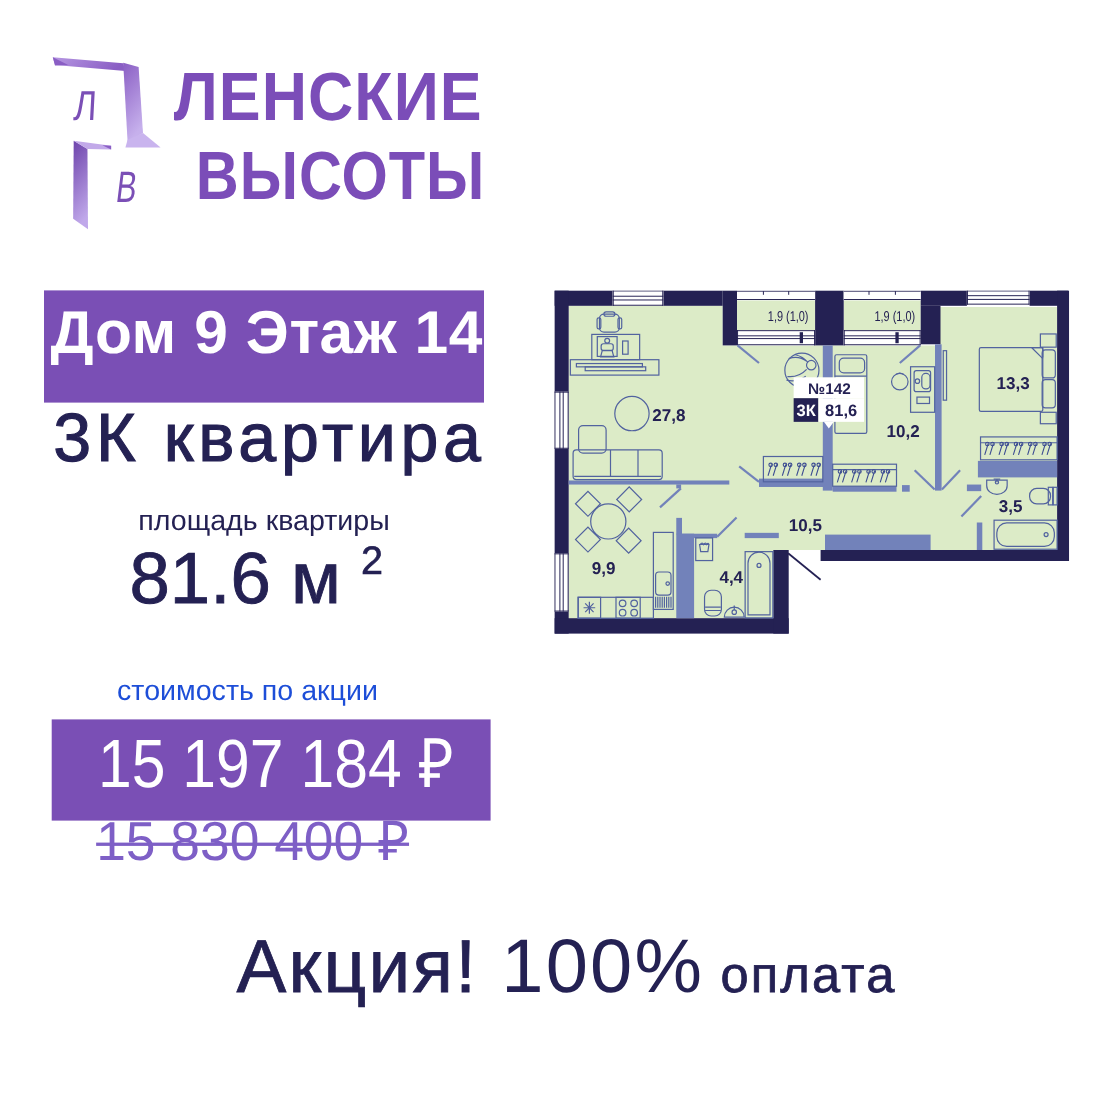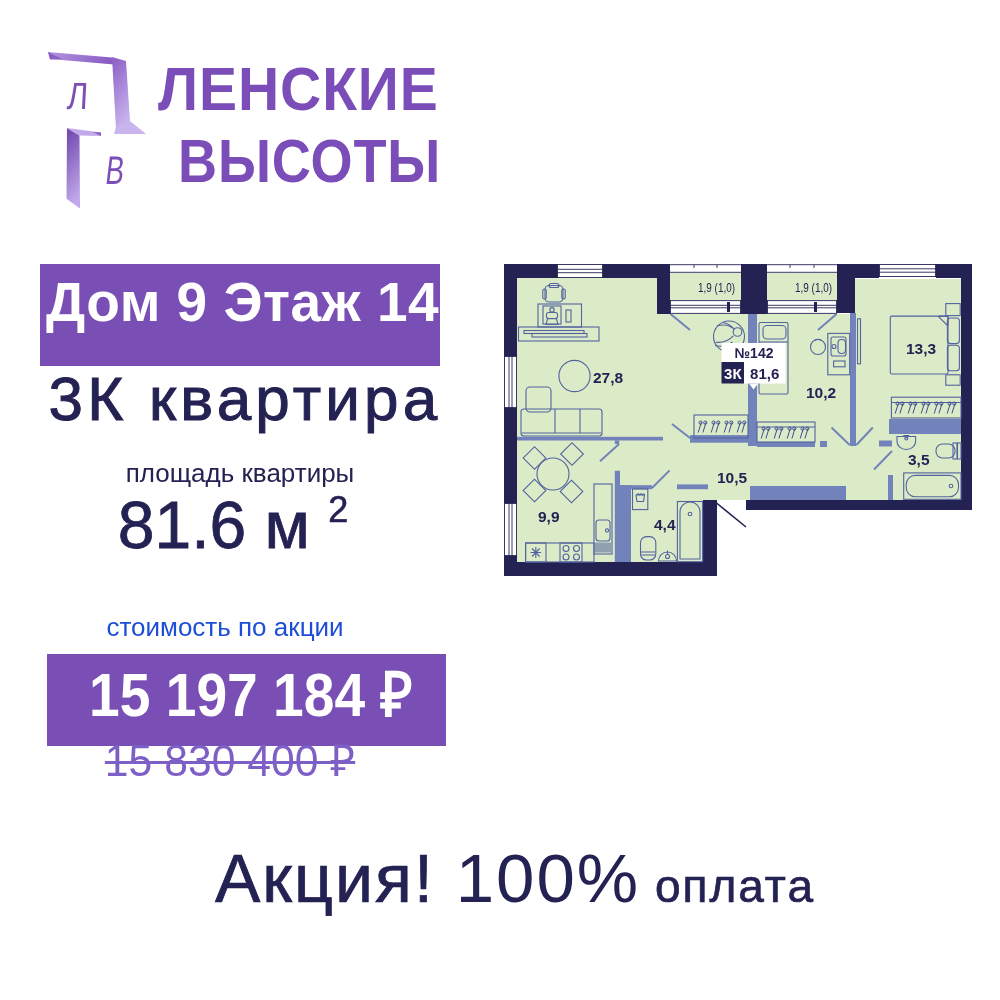--- a/index.html
+++ b/index.html
@@ -42,23 +42,23 @@
 <div class="abs" style="left:40px;top:264px;width:400px;height:102px;background:#7a4fb5;color:#fff;font-size:55px;font-weight:bold;text-align:center;line-height:76px;letter-spacing:0.5px;padding-left:5px;box-sizing:border-box;white-space:nowrap;">Дом 9 Этаж 14</div>
 
 <div class="abs" style="left:45px;top:363px;width:400px;font-size:62px;color:#242153;text-align:center;letter-spacing:4.2px;-webkit-text-stroke:1px #242153;">3К квартира</div>
 
 <div class="abs" style="left:40px;top:458px;width:400px;font-size:26px;color:#242153;text-align:center;">площадь квартиры</div>
 
 <div class="abs" style="left:33px;top:487px;width:400px;font-size:66px;color:#242153;text-align:center;-webkit-text-stroke:0.8px #242153;">81.6 м <sup style="font-size:36px;-webkit-text-stroke:0.6px #242153;vertical-align:baseline;position:relative;top:-26px;">2</sup></div>
 
 <div class="abs" style="left:25px;top:612px;width:400px;font-size:26px;color:#1d4ed8;text-align:center;">стоимость по акции</div>
 
-<div class="abs" style="left:47px;top:654px;width:391px;height:92px;background:#7a4fb5;color:#fff;font-size:62px;font-weight:bold;text-align:center;line-height:82px;padding-left:8px;"><span style="display:inline-block;transform:scaleX(0.89);transform-origin:center;">15 197 184 ₽</span></div>
-
-<div class="abs" style="left:30px;top:729px;width:400px;font-size:44px;color:#7e5fc6;text-align:center;"><span style="display:inline-block;transform:scaleX(0.97);text-decoration:line-through;text-decoration-thickness:3px;">15 830 400 ₽</span></div>
+<div class="abs" style="left:47px;top:654px;width:391px;height:92px;background:#7a4fb5;color:#fff;font-size:62px;font-weight:normal;text-align:center;line-height:82px;padding-left:8px;"><span style="display:inline-block;transform:scaleX(0.89);transform-origin:center;">15 197 184 ₽</span></div>
+
+<div class="abs" style="left:30px;top:729px;width:400px;font-size:50px;color:#7e5fc6;text-align:center;"><span style="display:inline-block;transform:scaleX(0.97);text-decoration:line-through;text-decoration-thickness:3px;">15 830 400 ₽</span></div>
 
 <div class="abs" style="left:0;top:839px;width:1000px;text-align:center;color:#242153;white-space:nowrap;letter-spacing:2px;padding-left:30px;box-sizing:border-box;">
   <span style="font-size:68px;-webkit-text-stroke:0.7px #242153;">Акция! </span><span style="font-size:69px;">100%</span><span style="font-size:46px;-webkit-text-stroke:0.7px #242153;"> оплата</span>
 </div>
 
 <svg class="abs" style="left:504px;top:264px;" width="468" height="313" viewBox="0 0 468 313">
   <style>
     .wall{fill:#242153;}
     .part{fill:#7282ba;}
     .grn{fill:#dcebc7;}

